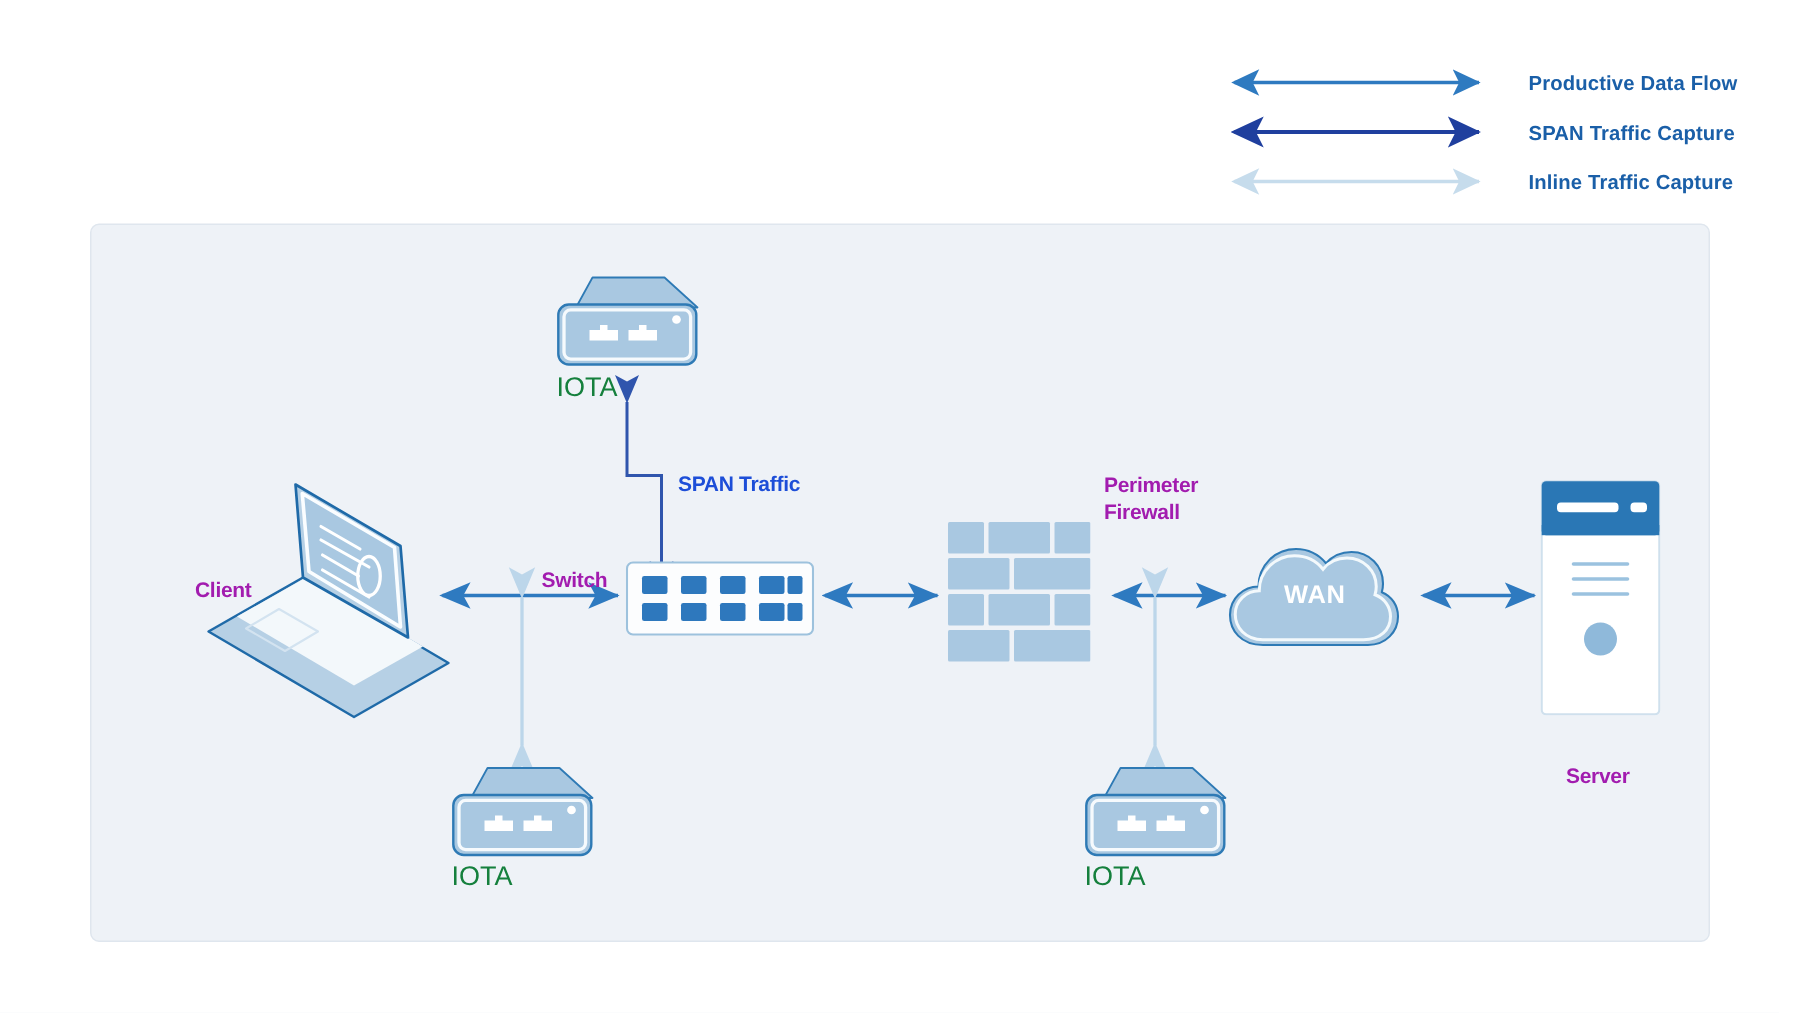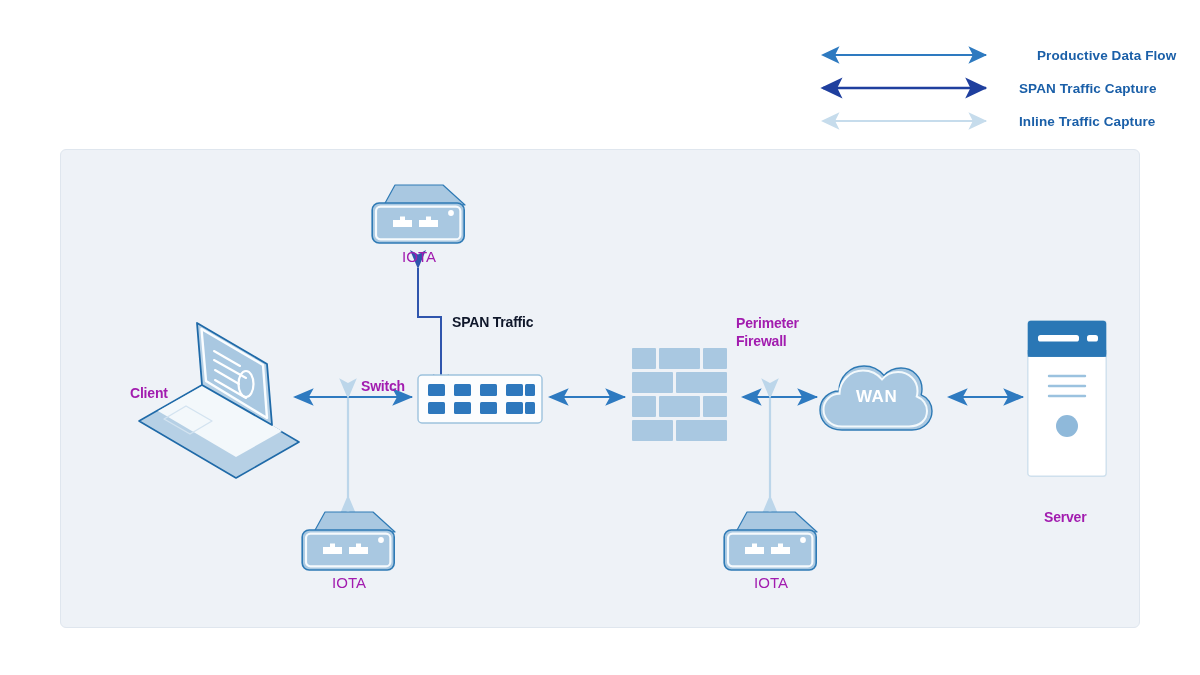--- a/index.html
+++ b/index.html
@@ -35,32 +35,32 @@
     font-weight: bold;
     font-size: 14px;
     color: #a21caf;
     white-space: nowrap;
     letter-spacing: -0.2px;
   }
   .node-label.two-line { line-height: 18px; }
   .iota-label {
     position: absolute;
     font-family: "Liberation Sans", sans-serif;
-    font-size: 15px;
+    font-size: 18px;
     font-weight: normal;
-    color: #a21caf;
-    white-space: nowrap;
-    text-align: center;
+    color: #15803d;
+    white-space: nowrap;
+    text-align: left;
   }
   .span-label {
     position: absolute;
     font-family: "Liberation Sans", sans-serif;
     font-weight: bold;
     font-size: 14px;
-    color: #0f172a;
+    color: #1d4ed8;
     white-space: nowrap;
     letter-spacing: -0.2px;
     text-align: center;
   }
   .wan-text {
     position: absolute;
     font-family: "Liberation Sans", sans-serif;
     font-weight: bold;
     font-size: 17px;
     color: #ffffff;
@@ -99,21 +99,21 @@
       <line x1="11" y1="11" x2="174" y2="11" stroke="#2e7ac0" stroke-width="2.2" marker-end="url(#lg0r)" marker-start="url(#lg0l)"></line>
     </g>
     <g>
       <line x1="11" y1="44" x2="174" y2="44" stroke="#1f3f9e" stroke-width="2.6" marker-end="url(#lg1r)" marker-start="url(#lg1l)"></line>
     </g>
     <g>
       <line x1="11" y1="77" x2="174" y2="77" stroke="#c6dcec" stroke-width="2.2" marker-end="url(#lg2r)" marker-start="url(#lg2l)"></line>
     </g>
   </svg>
 
-  <div class="legend-label" style="left:1019px; top:48px;margin-left:18px;">Productive Data Flow</div>
+  <div class="legend-label" style="left:1019px; top:48px;">Productive Data Flow</div>
   <div class="legend-label" style="left:1019px; top:81px;">SPAN Traffic Capture</div>
   <div class="legend-label" style="left:1019px; top:114px;text-align:center;">Inline Traffic Capture</div>
 
   <div style="position:absolute; left:60px; top:149px; width:1078px; height:477px;
               background:#eef2f7; border:1px solid #dfe6ee; border-radius:6px;"></div>
 
   <svg style="position:absolute; left:60px; top:149px;" width="1078" height="477">
     <defs>
       <marker id="ar" markerWidth="10" markerHeight="10" refX="9" refY="5" orient="auto">
         <path d="M0,1 L9.5,5 L0,9 L2.2,5 Z" fill="#2e7ac0"></path>

